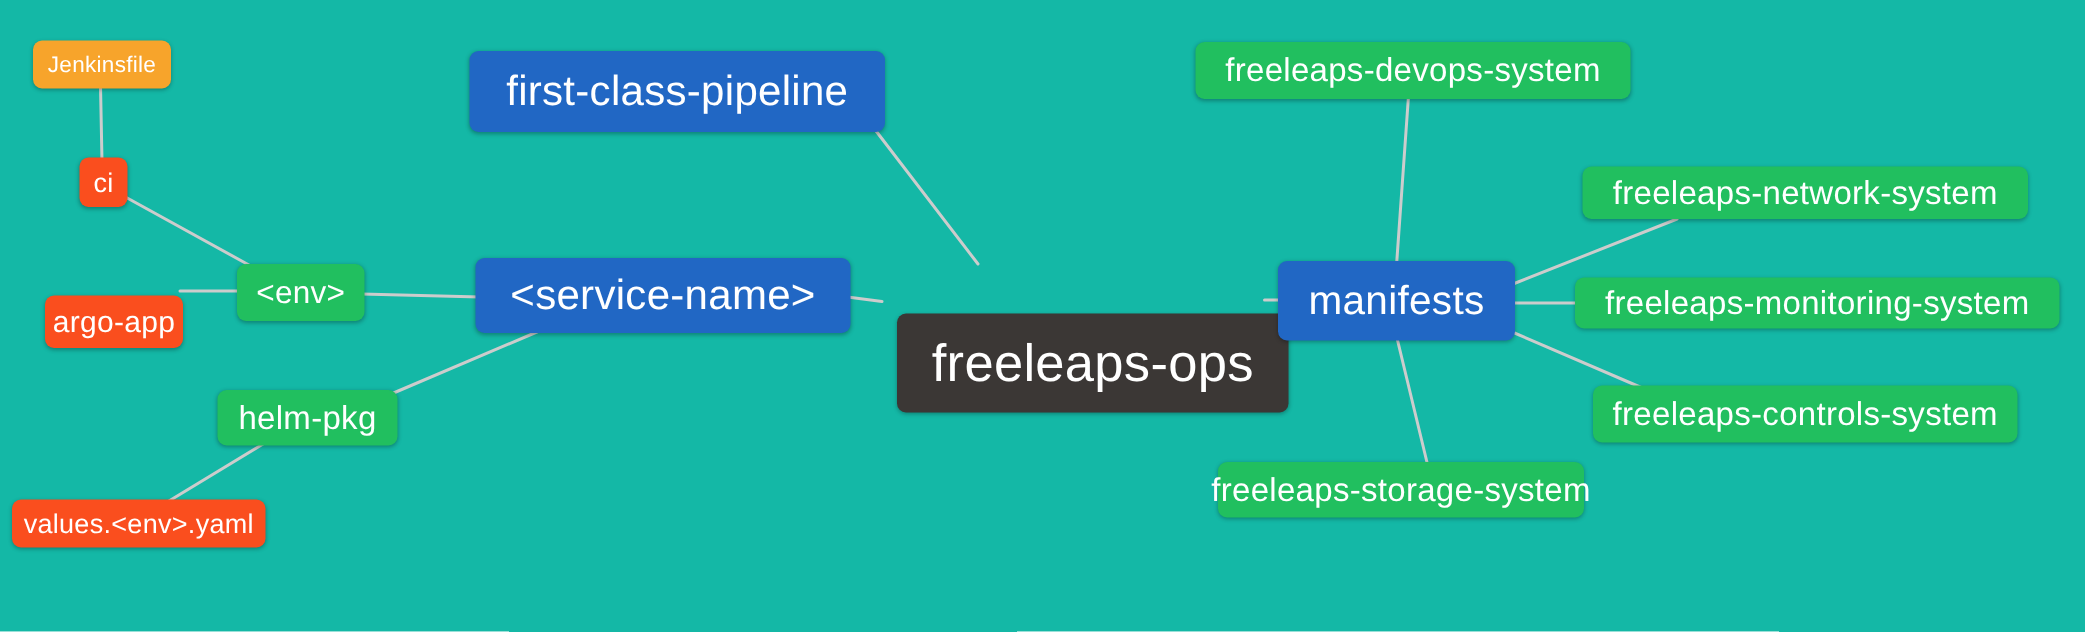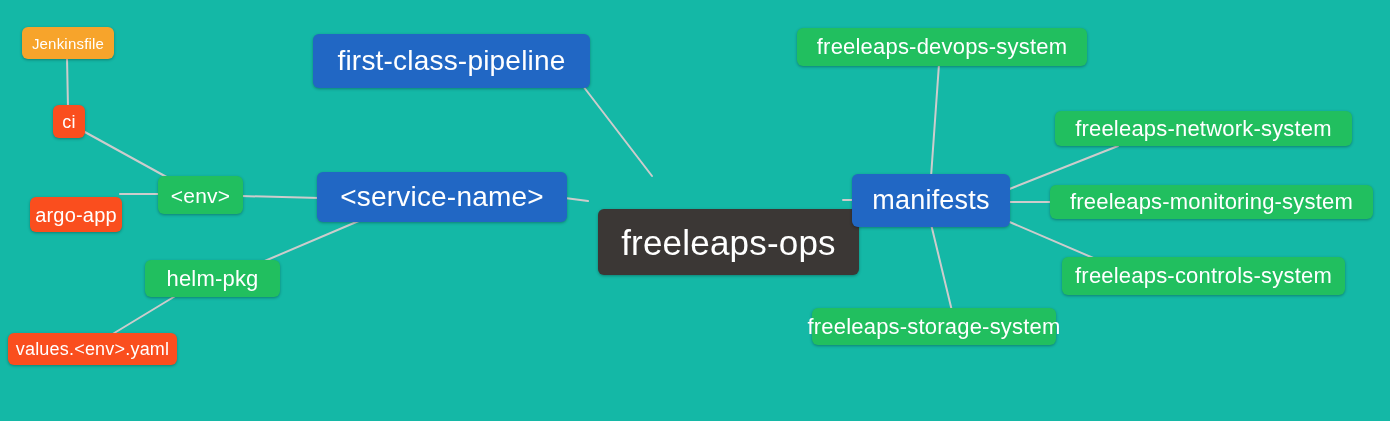--- a/index.html
+++ b/index.html
@@ -65,21 +65,21 @@
     </div>
     <div class="node" style="left: 53px; top: 105px; width: 32px; height: 33px; font-size: 18px; background: rgb(250, 78, 30); text-align: right;">
       <span>ci</span>
     </div>
     <div class="node" style="left: 30px; top: 177px; width: 92px; height: 35px; font-size: 20px; background: rgb(250, 78, 30); margin-top: 20px;">
       <span>argo-app</span>
     </div>
     <div class="node" style="left: 158px; top: 176px; width: 85px; height: 38px; font-size: 21px; background: rgb(33, 191, 95);">
       <span>&lt;env&gt;</span>
     </div>
-    <div class="node" style="left: 145px; top: 260px; width: 135px; height: 37px; font-size: 22px; background: rgb(33, 191, 95);">
+    <div class="node" style="left: 145px; top: 260px; width: 120px; height: 37px; font-size: 22px; background: rgb(33, 191, 95);">
       <span>helm-pkg</span>
     </div>
     <div class="node" style="left: 8px; top: 333px; width: 169px; height: 32px; font-size: 18px; background: rgb(250, 78, 30);">
       <span>values.&lt;env&gt;.yaml</span>
     </div>
     <div class="node" style="left: 313px; top: 34px; width: 277px; height: 54px; font-size: 28px; background: rgb(33, 103, 196);">
       <span>first-class-pipeline</span>
     </div>
     <div class="node" style="left: 317px; top: 172px; width: 250px; height: 50px; font-size: 28px; background: rgb(33, 103, 196);">
       <span>&lt;service-name&gt;</span>

